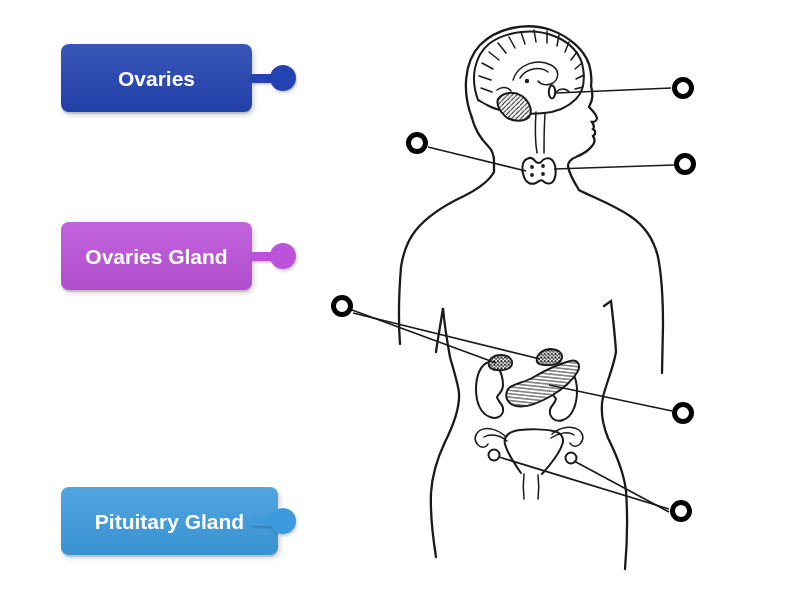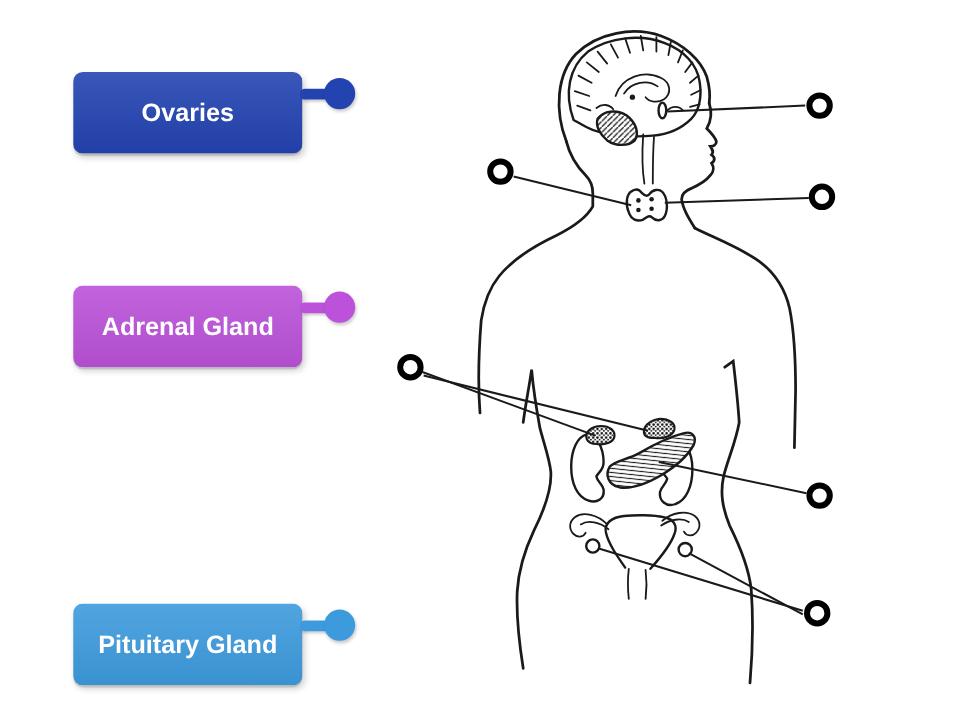--- a/index.html
+++ b/index.html
@@ -2,32 +2,31 @@
 <html><head>
 <meta charset="utf-8">
 <style>
   html,body{margin:0;padding:0;}
   body{font-family:"Liberation Sans","DejaVu Sans",sans-serif;}
   .stage{position:relative;width:800px;height:600px;background:var(--c,#ffffff);overflow:hidden;}
 
   
   .label-tag{position:absolute;left:61px;width:191px;height:68px;}
   .pos-0{top:44px;} .pos-1{top:133px;} .pos-2{top:222px;}
-  .pos-3{top:310px;} .pos-4{top:398px;} .pos-5{top:487px;}
+  .pos-3{top:310px;} .pos-4{top:398px;} .pos-5{top:487px;padding-left:26px;}
 
   .plate{
     position:absolute;left:0;top:0;width:100%;height:100%;
     background:linear-gradient(180deg,rgba(255,255,255,0.10),rgba(0,0,0,0.06)),var(--c,#888);
     border-radius:8px;
     box-shadow:0 2px 0 rgba(0,0,0,0.12), 2px 3px 5px rgba(0,0,0,0.18);
     display:flex;align-items:center;justify-content:center;
     text-align:center;padding:0 12px;box-sizing:border-box;
     color:#fff;font-weight:700;font-size:21px;line-height:25px;
     cursor:grab;
-    margin-top:16px;
   }
   .stem{
     position:absolute;left:189px;top:50%;margin-top:-4.5px;width:24px;height:9px;
     background:var(--c,#888);border-radius:4px;
     box-shadow:1px 2px 2px rgba(0,0,0,0.18);
   }
   .knob{
     position:absolute;left:209px;top:50%;margin-top:-13px;width:26px;height:26px;
     background:var(--c,#888);border-radius:50%;
     box-shadow:1px 2px 3px rgba(0,0,0,0.22);
@@ -45,21 +44,21 @@
 <div class="stage" style="--c: #ffffff;">
 
   <div class="label-tag pos-0" style="--c: #2343b1;">
     <div class="plate">Ovaries</div>
     <div class="stem"></div>
     <div class="knob"></div>
   </div>
 
 
   <div class="label-tag pos-2" style="--c: #bb52d9;">
-    <div class="plate">Adrenal Gland</div>
+    <div class="plate">Ovaries Gland</div>
     <div class="stem"></div>
     <div class="knob"></div>
   </div>
 
 
 
   <div class="label-tag pos-5" style="--c: #3d9bdd;">
     <div class="plate">Pituitary Gland</div>
     <div class="stem"></div>
     <div class="knob"></div>

